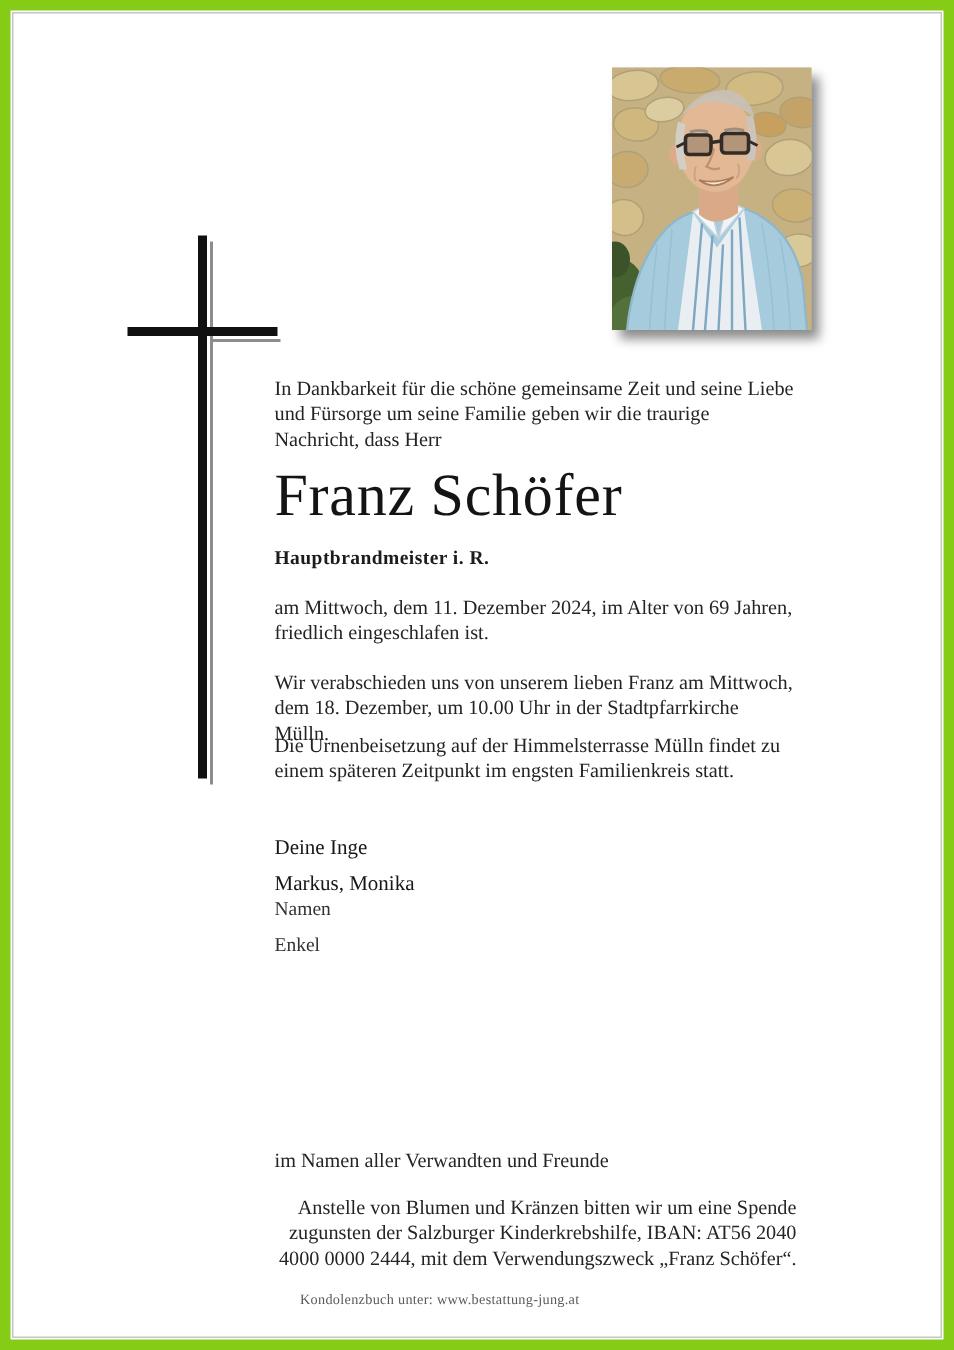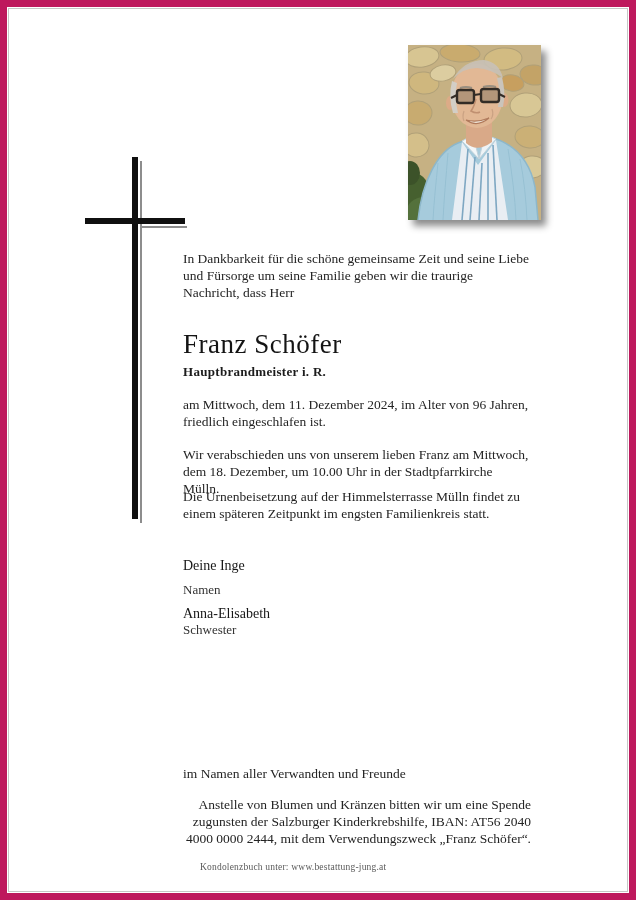--- a/index.html
+++ b/index.html
@@ -2,21 +2,21 @@
 <html><head>
 <meta charset="utf-8">
 <style>
   html, body { margin: 0; padding: 0; background: #ffffff; }
   .page {
     position: relative;
     width: 636px;
     height: 900px;
     box-sizing: border-box;
     background: #ffffff;
-    border: 7px solid #be185d;
+    border: 7px solid #84cc16;
     overflow: hidden;
     font-family: "Liberation Serif", "DejaVu Serif", serif;
     color: #1f1f1f;
   }
   .hairline {
     position: absolute;
     inset: 1px;
     border: 1px solid #c6c6c6;
     pointer-events: none;
   }
@@ -35,21 +35,21 @@
     width: 133px; height: 175px;
     box-shadow: 5px 6px 7px rgba(0,0,0,0.45);
     background: #cdb98c;
   }
   .photo svg { display: block; }
 
   
   .tx { position: absolute; left: 176px; width: 348px; }
   .para { font-size: 13.5px; line-height: 17px; color: #242424; }
   .intro     { top: 243px; }
-  .name      { top: 318px; font-size: 27px; line-height: 38px; color: #141414; letter-spacing: 0.5px; }
+  .name      { top: 304px; font-size: 40px; line-height: 38px; color: #141414; letter-spacing: 0.5px; }
   .subtitle  { top: 357px; font-size: 13px; font-weight: bold; color: #1c1c1c; letter-spacing: 0.3px; }
   .death     { top: 389px; }
   .farewell  { top: 439px; }
   .burial    { top: 481px; }
   .mourners  { top: 551px; }
   .m-entry   { margin-bottom: 8px; }
   .m-names   { font-size: 14px; font-weight: normal; line-height: 16px; color: #171717; }
   .m-rel     { font-size: 13px; line-height: 16px; color: #333333; }
   .closing   { top: 758px; }
   .donation  { top: 789px; text-align: right; }
@@ -143,37 +143,35 @@
       <path d="M56,66 Q54,72 56,76" stroke="#caa283" stroke-width="1.2" fill="none"></path>
       <path d="M84,64 Q86,70 83,74" stroke="#caa283" stroke-width="1.2" fill="none"></path>
     </svg>
   </div>
 
   <div class="tx para intro">In Dankbarkeit für die schöne gemeinsame Zeit und seine Liebe und Fürsorge um seine Familie geben wir die traurige Nachricht, dass Herr</div>
 
   <div class="tx name">Franz Schöfer</div>
   <div class="tx subtitle">Hauptbrandmeister i. R.</div>
 
-  <div class="tx para death">am Mittwoch, dem 11. Dezember 2024, im Alter von 96 Jahren, friedlich eingeschlafen ist.</div>
+  <div class="tx para death">am Mittwoch, dem 11. Dezember 2024, im Alter von 69 Jahren, friedlich eingeschlafen ist.</div>
   <div class="tx para farewell">Wir verabschieden uns von unserem lieben Franz am Mittwoch, dem 18. Dezember, um 10.00 Uhr in der Stadtpfarrkirche Mülln.</div>
   <div class="tx para burial">Die Urnenbeisetzung auf der Himmelsterrasse Mülln findet zu einem späteren Zeitpunkt im engsten Familienkreis statt.</div>
 
   <div class="tx mourners">
     <div class="m-entry">
       <div class="m-names">Deine Inge</div>
       <div class="m-rel"></div>
     </div>
     <div class="m-entry">
+      <div class="m-names">Markus, Monika</div>
       <div class="m-rel">Namen</div>
     </div>
     <div class="m-entry">
-    </div>
-    <div class="m-entry">
-      <div class="m-names">Anna-Elisabeth</div>
-      <div class="m-rel">Schwester</div>
+      <div class="m-rel">Enkel</div>
     </div>
   </div>
 
   <div class="tx para closing">im Namen aller Verwandten und Freunde</div>
   <div class="tx para donation">Anstelle von Blumen und Kränzen bitten wir um eine Spende zugunsten der Salzburger Kinderkrebshilfe, IBAN: AT56 2040 4000 0000 2444, mit dem Verwendungszweck „Franz Schöfer“.</div>
 
   <div class="tx footer">Kondolenzbuch unter: www.bestattung-jung.at</div>
 </div>
 
 </body></html>

